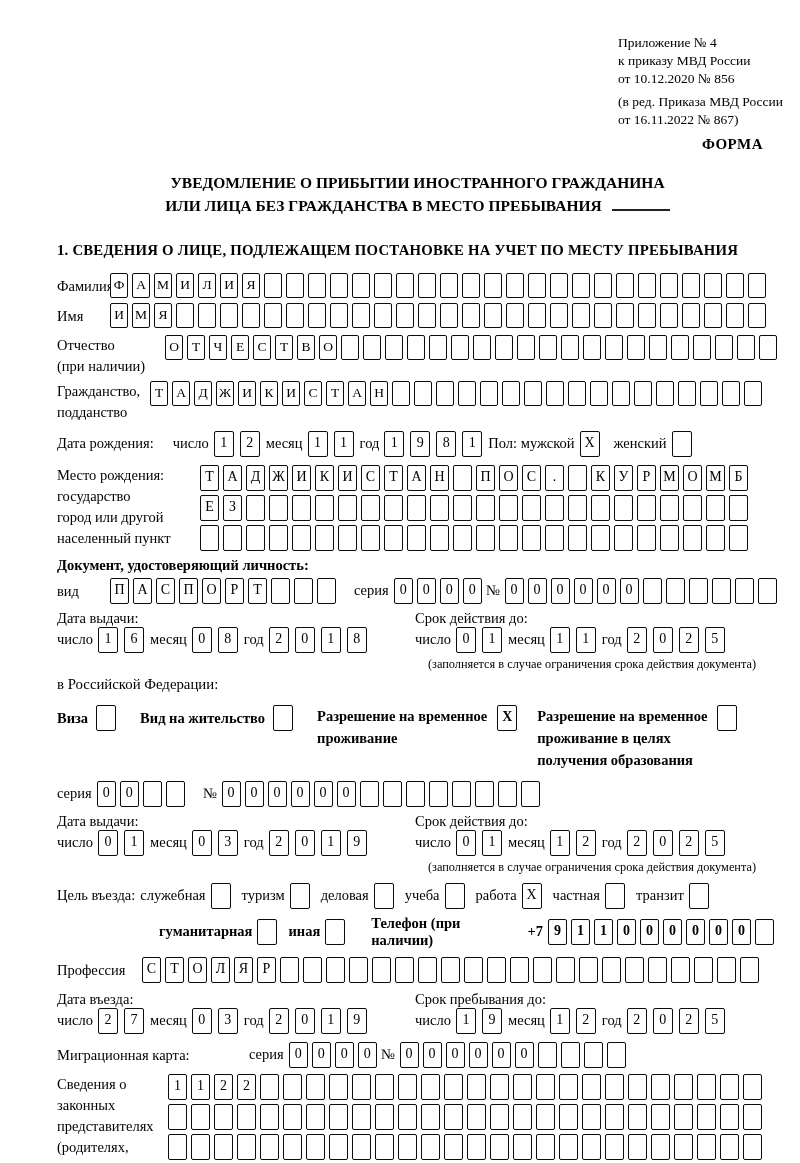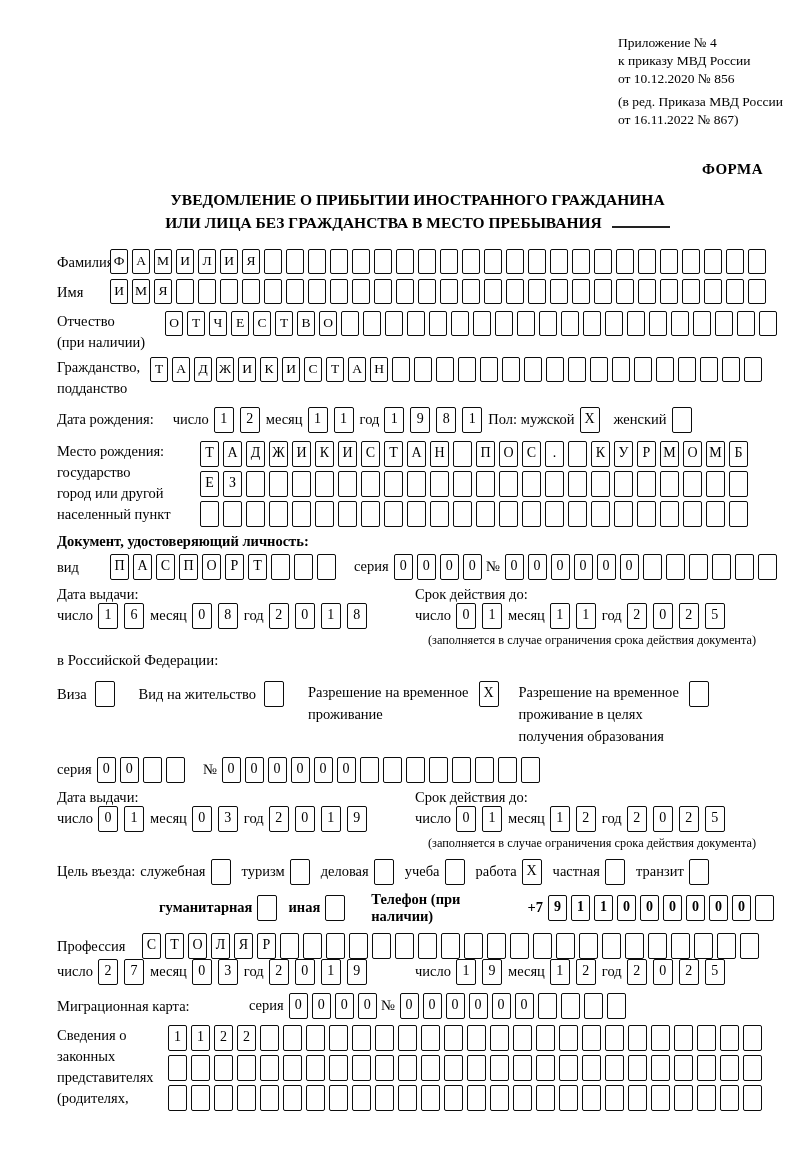--- a/index.html
+++ b/index.html
@@ -4,23 +4,23 @@
 <style>
   html,body{margin:0;padding:0;background:#888;}
   .page{
     width:800px;height:1163px;box-sizing:border-box;background:#ffffff;
     padding:34px 22px 10px 57px;position:relative;color:#000;
     font-family:"Liberation Serif","DejaVu Serif",serif;font-size:15px;
   }
   
   .hdr{margin-left:561px;width:185px;font-size:13.5px;line-height:1.32;}
   .hdr .amend{margin-top:6px;}
-  .forma{text-align:right;padding-right:15px;font-weight:bold;font-size:15px;margin-top:32px;letter-spacing:.5px;}
+  .forma{text-align:right;padding-right:15px;font-weight:bold;font-size:15px;margin-top:7px;letter-spacing:.5px;}
   
-  .title{text-align:center;font-weight:bold;font-size:15.5px;margin-top:10px;line-height:1.5;}
+  .title{text-align:center;font-weight:bold;font-size:15.5px;margin-top:18px;line-height:1.5;}
   .uline{display:inline-block;width:58px;border-bottom:2px solid #222;margin-left:10px;height:14px;}
   .sec1{font-weight:bold;font-size:14.8px;margin-top:24px;letter-spacing:.2px;}
   
   .row{display:flex;align-items:flex-start;}
   .mt4{margin-top:4px}.mt6{margin-top:6px}.mt8{margin-top:8px}.mt10{margin-top:10px}.mt14{margin-top:14px}
   .lbl{font-size:14.5px;line-height:26px;flex-shrink:0;}
   .lblcol{font-size:14.5px;line-height:21px;flex-shrink:0;}
   .w53{width:53px}.w108{width:108px}.w93{width:93px}.w143{width:143px}.w111{width:111px}.w85{width:85px}.w150{width:150px}
   .cells{display:flex;flex-wrap:nowrap;}
   .cell{box-sizing:border-box;border:1.7px solid #0c0c0c;border-radius:2px;background:#fff;
@@ -35,21 +35,21 @@
   .dgroup{display:flex;align-items:center;}
   .dlbl{font-size:14.5px;margin-right:5px;}
   .dgap{width:14px;flex-shrink:0;}
   .twocol{display:flex;}
   .colL{width:358px;flex-shrink:0;}
   .colR{flex:1;}
   .dhead{font-size:14.5px;text-align:left;width:330px;}
   .note{font-size:12.3px;text-align:right;padding-right:22px;margin-top:4px;}
   
   .opts{display:flex;align-items:flex-start;margin-top:12px;}
-  .opt{display:flex;align-items:flex-start;}
+  .opt{display:flex;align-items:flex-start;font-weight:bold;}
   .optlbl{font-size:14.5px;line-height:26px;margin-right:8px;}
   .optlbl-multi{font-size:14.5px;line-height:22px;margin-right:10px;}
   
   .prow{display:flex;align-items:center;font-size:14.5px;}
   .plbl{margin-right:5px;}
   .pgap{width:11px;flex-shrink:0;}
 </style>
 </head>
 <body>
 
@@ -67,20 +67,21 @@
 
   <div class="forma">ФОРМА</div>
 
   <div class="title">
     <div>УВЕДОМЛЕНИЕ О ПРИБЫТИИ ИНОСТРАННОГО ГРАЖДАНИНА</div>
     <div>
       <span>ИЛИ ЛИЦА БЕЗ ГРАЖДАНСТВА В МЕСТО ПРЕБЫВАНИЯ</span><span class="uline"></span>
     </div>
   </div>
 
+  <div class="sec1">1. СВЕДЕНИЯ О ЛИЦЕ, ПОДЛЕЖАЩЕМ ПОСТАНОВКЕ НА УЧЕТ ПО МЕСТУ ПРЕБЫВАНИЯ</div>
 
   <div class="row mt14">
     <span class="lbl w53">Фамилия</span>
     <span class="cells sm">
         <span class="cell">Ф</span>
         <span class="cell">А</span>
         <span class="cell">М</span>
         <span class="cell">И</span>
         <span class="cell">Л</span>
         <span class="cell">И</span>
@@ -607,20 +608,28 @@
         <span class="cell"></span>
         <span class="cell"></span>
         <span class="cell"></span>
         <span class="cell"></span>
         <span class="cell"></span>
         <span class="cell"></span>
         <span class="cell"></span>
       </span>
   </div>
 
+  <div class="twocol mt8">
+    <div class="colL">
+        <div class="dhead">Дата въезда:</div>
+      </div>
+    <div class="colR">
+        <div class="dhead">Срок пребывания до:</div>
+      </div>
+  </div>
   <div class="twocol">
     <div class="colL dgroup">
       <span class="dlbl">число</span>
       <span class="cells dt">
           <span class="cell">2</span>
           <span class="cell">7</span>
         </span>
       <span class="dlbl">месяц</span>
       <span class="cells dt">
           <span class="cell">0</span>

